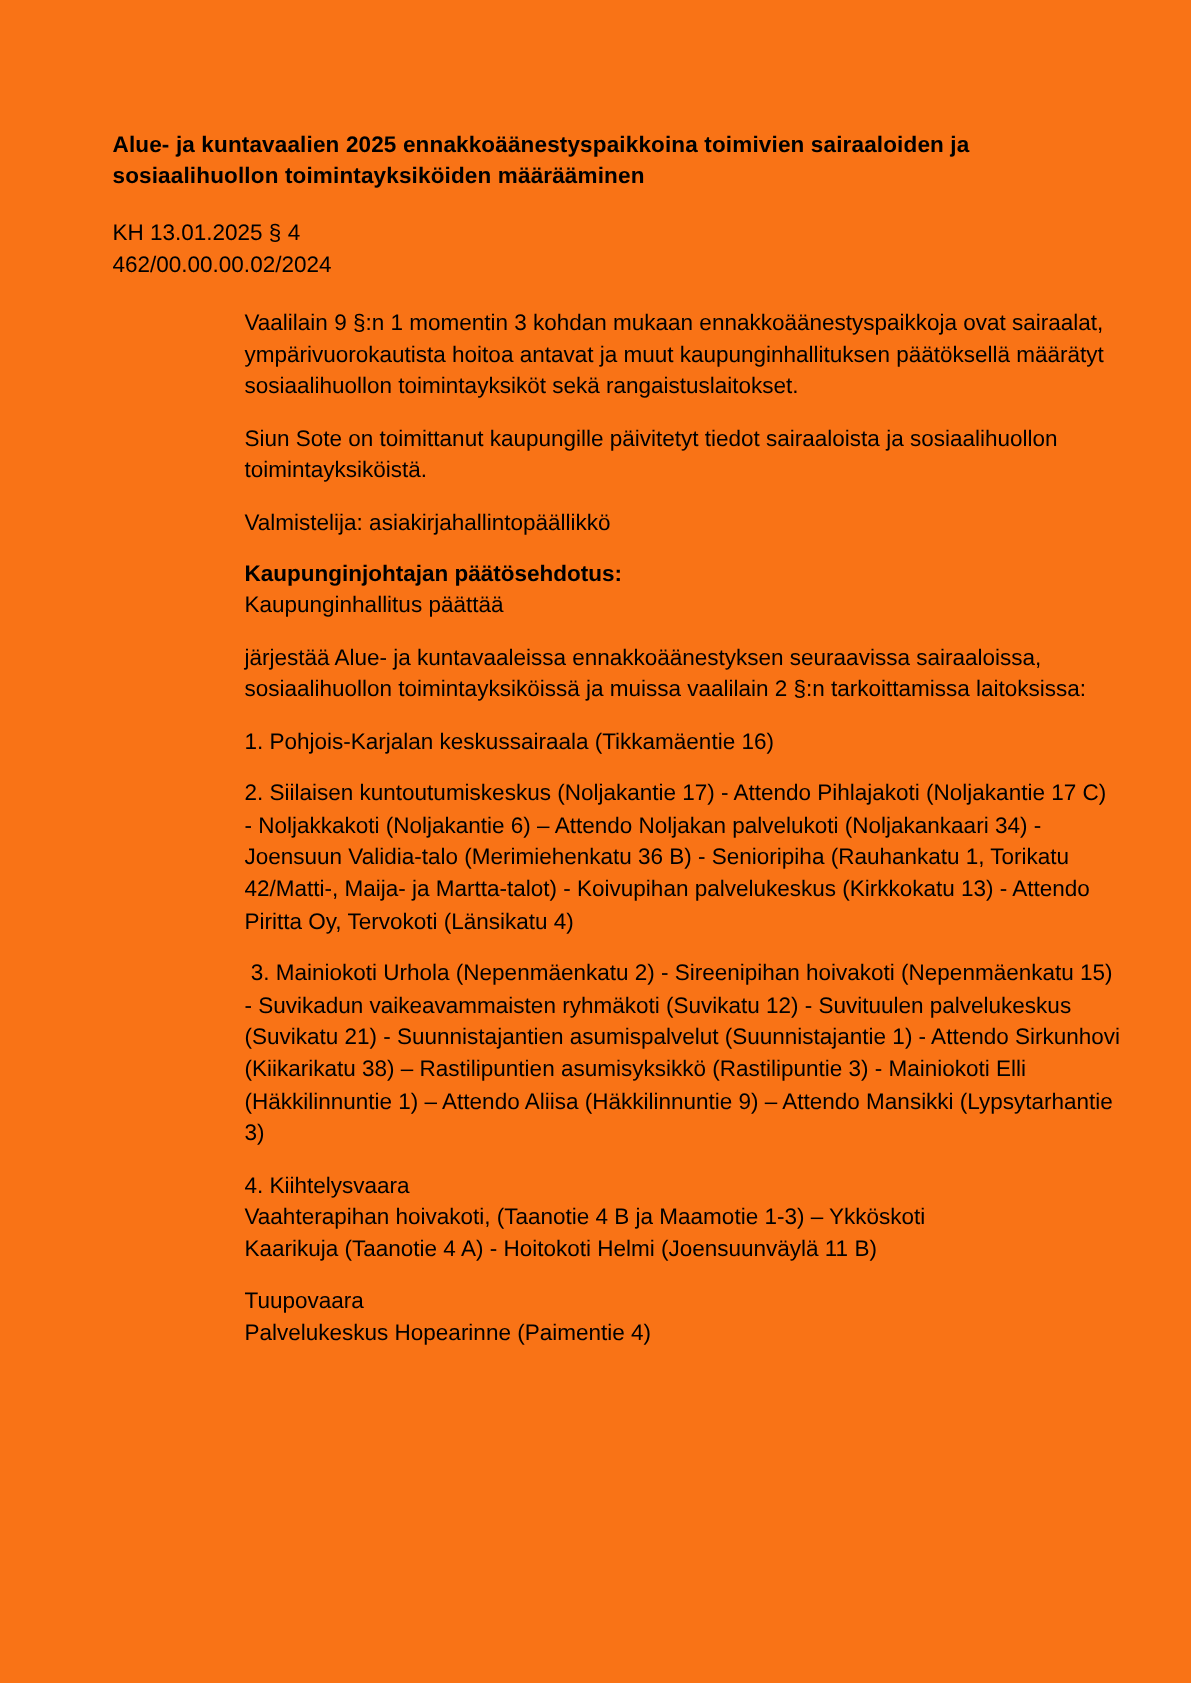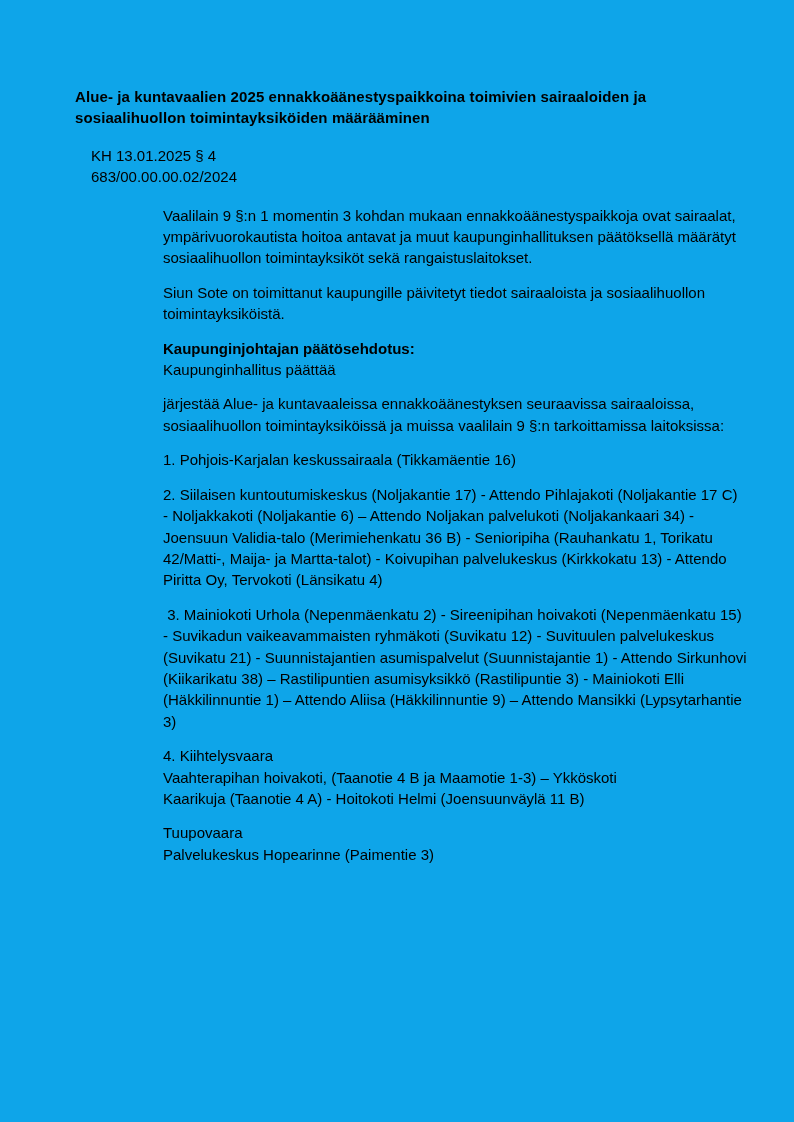--- a/index.html
+++ b/index.html
@@ -4,38 +4,38 @@
 <style>
   html, body {
     margin: 0;
     padding: 0;
     background: #ffffff;
   }
   .page {
     position: relative;
     width: 794px;
     height: 1122px;
-    background: #0ea5e9;
+    background: #f97316;
     color: #000000;
     font-family: "Liberation Sans", "DejaVu Sans", sans-serif;
     font-size: 15px;
     line-height: 21.4px;
     box-sizing: border-box;
     padding: 86px 40px 0 75px;
     overflow: hidden;
   }
   .doc-title {
     font-size: 15px;
     font-weight: 700;
     margin: 0 0 16px 0;
     white-space: pre;
     letter-spacing: 0.1px;
   }
   .meta-block {
-    margin: 0 0 17px 16px;
+    margin: 0 0 17px 0;
   }
   .meta-block p {
     margin: 0;
     white-space: pre;
   }
   .doc-body {
     margin-left: 88px; 
   }
   .para {
     margin: 0 0 13px 0;
@@ -52,41 +52,42 @@
 </head>
 <body>
 
 <div class="page">
 
   <h1 class="doc-title">Alue- ja kuntavaalien 2025 ennakkoäänestyspaikkoina toimivien sairaaloiden ja
 sosiaalihuollon toimintayksiköiden määrääminen</h1>
 
   <div class="meta-block">
     <p>KH 13.01.2025 § 4</p>
-    <p>683/00.00.00.02/2024</p>
+    <p>462/00.00.00.02/2024</p>
   </div>
 
   <div class="doc-body">
 
 
     <p class="para">Vaalilain 9 §:n 1 momentin 3 kohdan mukaan ennakkoäänestyspaikkoja ovat sairaalat,
 ympärivuorokautista hoitoa antavat ja muut kaupunginhallituksen päätöksellä määrätyt
 sosiaalihuollon toimintayksiköt sekä rangaistuslaitokset.</p>
 
 
     <p class="para">Siun Sote on toimittanut kaupungille päivitetyt tiedot sairaaloista ja sosiaalihuollon
 toimintayksiköistä.</p>
 
+    <p class="para">Valmistelija: asiakirjahallintopäällikkö</p>
 
     <p class="para-tight bold">Kaupunginjohtajan päätösehdotus:</p>
 
     <p class="para">Kaupunginhallitus päättää</p>
 
     <p class="para">järjestää Alue- ja kuntavaaleissa ennakkoäänestyksen seuraavissa sairaaloissa,
-sosiaalihuollon toimintayksiköissä ja muissa vaalilain 9 §:n tarkoittamissa laitoksissa:</p>
+sosiaalihuollon toimintayksiköissä ja muissa vaalilain 2 §:n tarkoittamissa laitoksissa:</p>
 
     <p class="para">1. Pohjois-Karjalan keskussairaala (Tikkamäentie 16)</p>
 
     <p class="para">2. Siilaisen kuntoutumiskeskus (Noljakantie 17) - Attendo Pihlajakoti (Noljakantie 17 C)
 - Noljakkakoti (Noljakantie 6) – Attendo Noljakan palvelukoti (Noljakankaari 34) -
 Joensuun Validia-talo (Merimiehenkatu 36 B) - Senioripiha (Rauhankatu 1, Torikatu
 42/Matti-, Maija- ja Martta-talot) - Koivupihan palvelukeskus (Kirkkokatu 13) - Attendo
 Piritta Oy, Tervokoti (Länsikatu 4)</p>
 
     <p class="para"> 3. Mainiokoti Urhola (Nepenmäenkatu 2) - Sireenipihan hoivakoti (Nepenmäenkatu 15)
@@ -94,17 +95,17 @@
 (Suvikatu 21) - Suunnistajantien asumispalvelut (Suunnistajantie 1) - Attendo Sirkunhovi
 (Kiikarikatu 38) – Rastilipuntien asumisyksikkö (Rastilipuntie 3) - Mainiokoti Elli
 (Häkkilinnuntie 1) – Attendo Aliisa (Häkkilinnuntie 9) – Attendo Mansikki (Lypsytarhantie
 3)</p>
 
     <p class="para">4. Kiihtelysvaara
 Vaahterapihan hoivakoti, (Taanotie 4 B ja Maamotie 1-3) – Ykköskoti
 Kaarikuja (Taanotie 4 A) - Hoitokoti Helmi (Joensuunväylä 11 B)</p>
 
     <p class="para">Tuupovaara
-Palvelukeskus Hopearinne (Paimentie 3)</p>
+Palvelukeskus Hopearinne (Paimentie 4)</p>
 
 
   </div>
 </div>
 
 </body></html>

